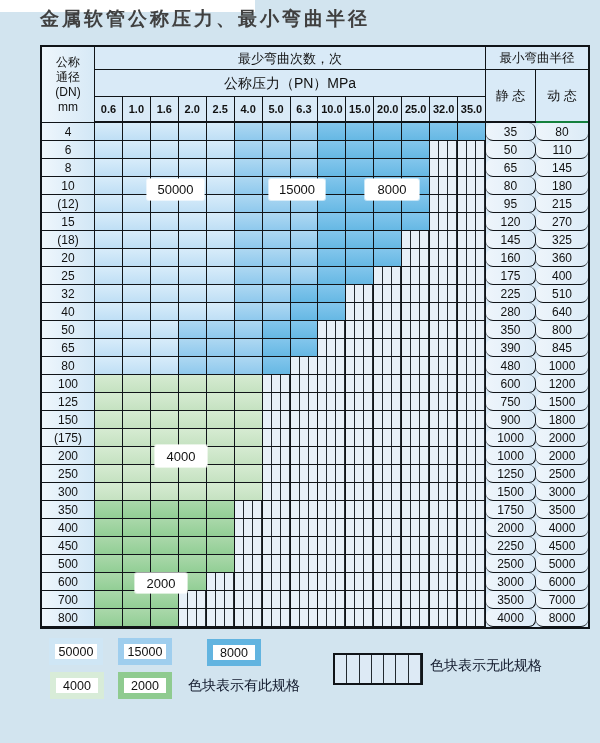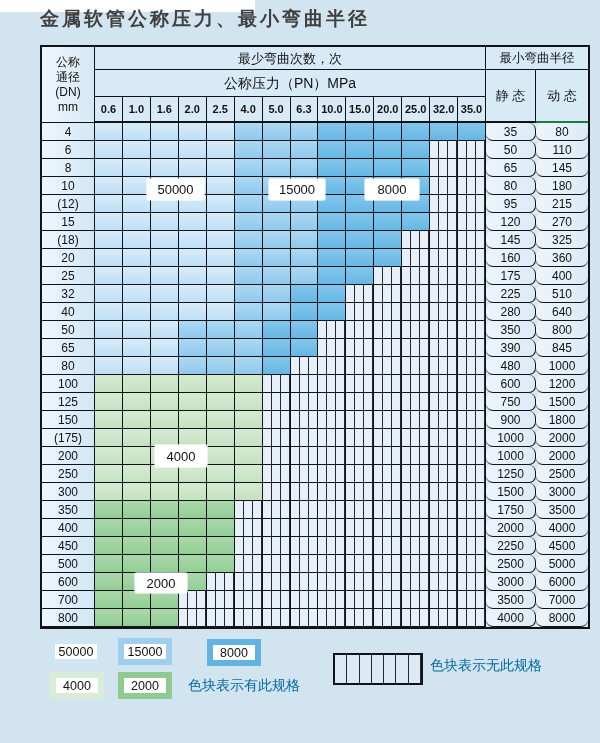--- a/index.html
+++ b/index.html
@@ -66,21 +66,21 @@
   .lg-box{
     position:absolute;width:42px;height:15px;background:#fff;
     border:6px solid #000;display:flex;align-items:center;justify-content:center;
     font-size:12.5px;color:#111;
   }
   .lg-50000{left:49px;top:638px;border-color:#cfe6f5;}
   .lg-15000{left:118px;top:638px;border-color:#9fceee;}
   .lg-8000{left:207px;top:639px;border-color:#62b4e0;}
   .lg-4000{left:50px;top:672px;border-color:#d8ecd8;}
   .lg-2000{left:118px;top:672px;border-color:#8fcb90;}
-  .lg-note{position:absolute;font-size:14px;color:#0369a1;text-align:right;}
+  .lg-note{position:absolute;font-size:14px;color:#0f172a;text-align:right;}
   .lg-note-has{left:188px;top:677px;}
   .lg-note-no{left:430px;top:657px;}
   .lg-hatch{
     position:absolute;left:333px;top:653px;width:90px;height:32px;
     box-sizing:border-box;border:2px solid #101418;
     background:
       repeating-linear-gradient(90deg, transparent 0 11.3px, #232a30 11.3px 12.3px),
       #ddeaf5;
   }
 </style>

